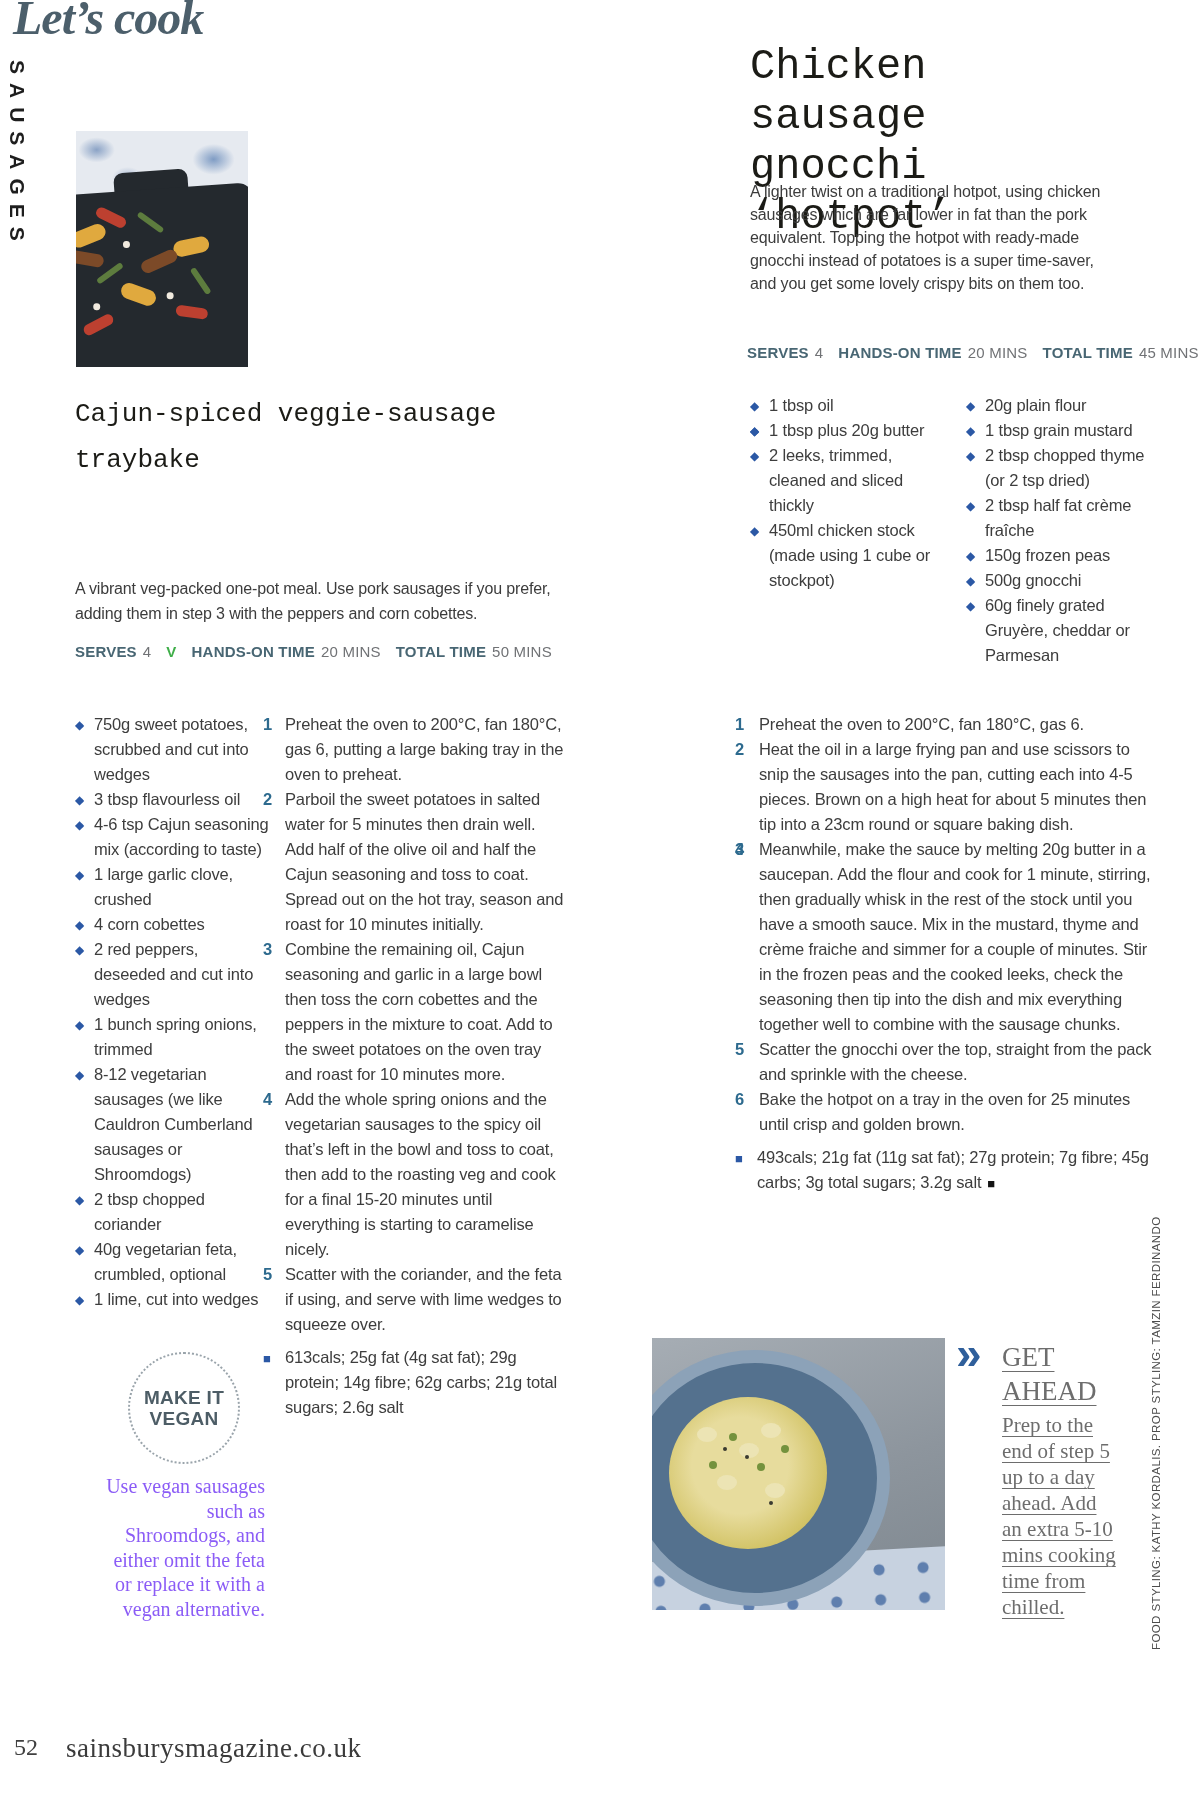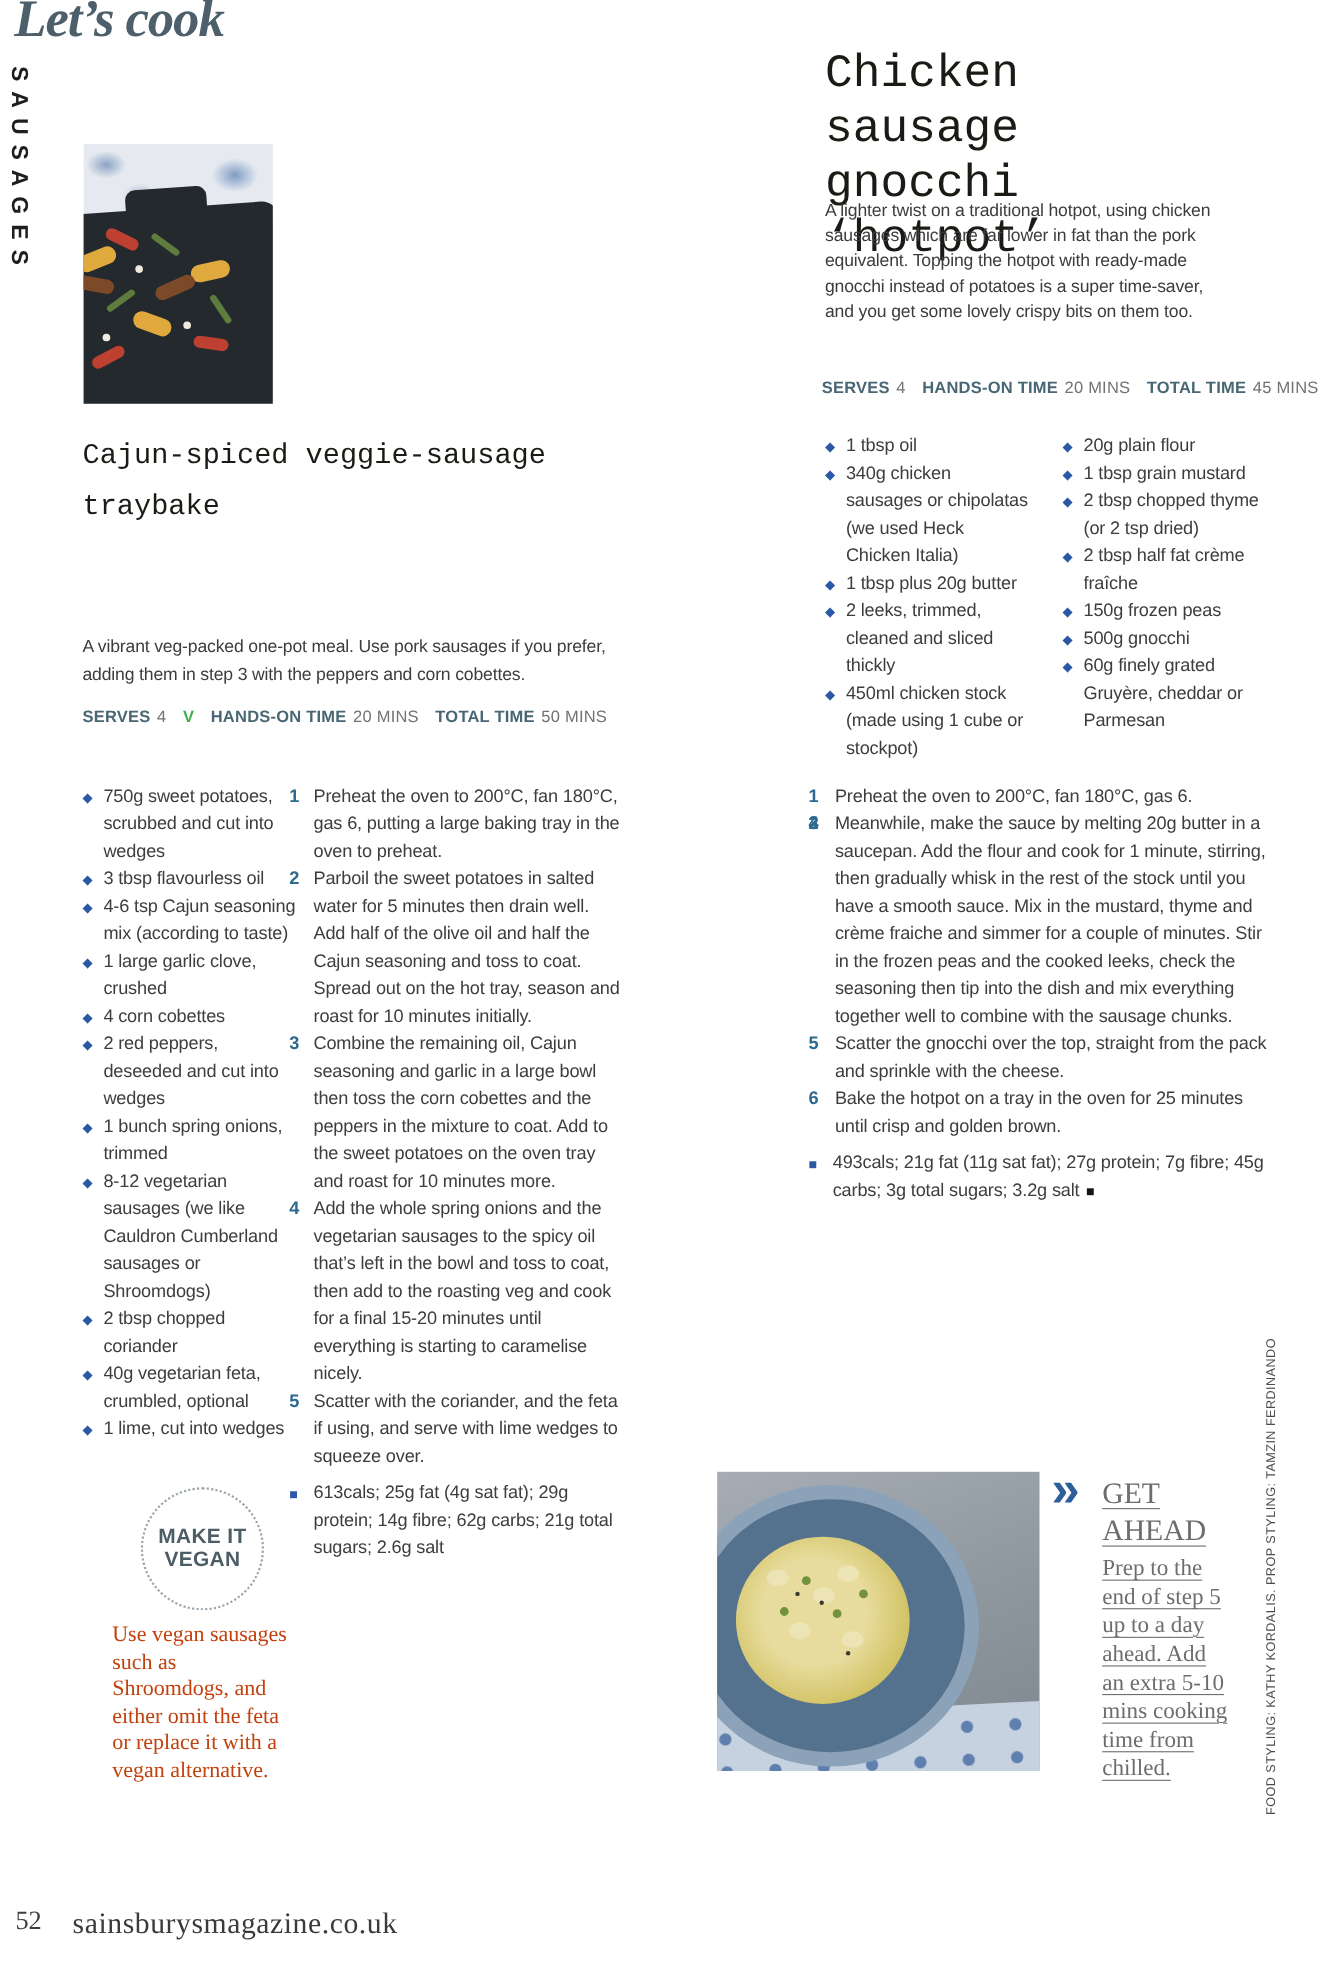--- a/index.html
+++ b/index.html
@@ -43,22 +43,22 @@
   .method2 li { padding-left:24px; }
 
   .nutrition { position:relative; padding-left:22px; margin-top:8px; font-size:16.5px; line-height:25px; letter-spacing:-0.15px; }
   .sq { position:absolute; left:0; top:1px; font-size:13px; color:#2b58a5; }
   .sq-end { color:#141414; font-size:13px; margin-left:6px; }
 
   
   .vegan-circle { left:128px; top:1352px; width:112px; height:112px; border:2px dotted #9aa4ab; border-radius:50%;
     display:flex; align-items:center; justify-content:center; text-align:center; }
   .vegan-circle span { width:84px; font-size:19px; line-height:21px; font-weight:700; color:#4d5d66; letter-spacing:0.3px; }
-  .vegan-note { left:102px; top:1474px; width:163px; text-align:left;
-    font-family:"Liberation Serif",serif; font-size:20px; line-height:24.5px; color:#c2410c; }
+  .vegan-note { left:102px; top:1474px; width:163px; text-align:right;
+    font-family:"Liberation Serif",serif; font-size:20px; line-height:24.5px; color:#8b5cf6; }
 
   
   .ga-marker { left:956px; top:1330px; font-size:46px; font-weight:700; color:#2f5f9b; line-height:1; }
   .ga-title { left:1002px; top:1340px; width:116px; font-family:"Liberation Serif",serif; font-size:27px; line-height:34px; color:#6d6d6d;
     text-decoration:underline; text-underline-offset:5px; text-decoration-thickness:1px; }
   .ga-body { left:1002px; top:1412px; width:116px; font-family:"Liberation Serif",serif; font-size:21px; line-height:26px; color:#6d6d6d;
     text-decoration:underline; text-underline-offset:4px; text-decoration-thickness:1px; }
 
   
   .credit { left:1150px; top:1185px; height:465px; writing-mode:vertical-rl; transform:rotate(180deg);
@@ -187,21 +187,21 @@
 <p class="abs r-intro r2-intro">A lighter twist on a traditional hotpot, using chicken sausages which are far lower in fat than the pork equivalent. Topping the hotpot with ready-made gnocchi instead of potatoes is a super time-saver, and you get some lovely crispy bits on them too.</p>
 
 <div class="abs meta r2-meta">
   <span class="lab">SERVES</span><span class="val">4</span><span class="lab">HANDS-ON TIME</span><span class="val">20 MINS</span><span class="lab">TOTAL TIME</span><span class="val">45 MINS</span>
 </div>
 
 <ul class="abs ing ing2a">
 
     <li><span class="dm">◆</span><span>1 tbsp oil</span></li>
 
-    <li><span class="dm">◆</span><span>340g chicken sausages or chipolatas (we used Heck Chicken Italia)</span></li>
+    <li><span class="dm">◆</span></li>
 
     <li><span class="dm">◆</span><span>1 tbsp plus 20g butter</span></li>
 
     <li><span class="dm">◆</span><span>2 leeks, trimmed, cleaned and sliced thickly</span></li>
 
     <li><span class="dm">◆</span><span>450ml chicken stock (made using 1 cube or stockpot)</span></li>
   </ul>
 <ul class="abs ing ing2b">
 
     <li><span class="dm">◆</span><span>20g plain flour</span></li>
@@ -217,21 +217,21 @@
     <li><span class="dm">◆</span><span>500g gnocchi</span></li>
 
     <li><span class="dm">◆</span><span>60g finely grated Gruyère, cheddar or Parmesan</span></li>
   </ul>
 
 <ol class="abs method method2">
   <div>
 
       <li><span class="num">1</span><span>Preheat the oven to 200°C, fan 180°C, gas 6.</span></li>
 
-      <li><span class="num">2</span></li>
+      <li><span class="num">2</span><span>Heat the oil in a large frying pan and use scissors to snip the sausages into the pan, cutting each into 4-5 pieces. Brown on a high heat for about 5 minutes then tip into a 23cm round or square baking dish.</span></li>
 
       <li><span class="num">3</span></li>
 
       <li><span class="num">4</span><span>Meanwhile, make the sauce by melting 20g butter in a saucepan. Add the flour and cook for 1 minute, stirring, then gradually whisk in the rest of the stock until you have a smooth sauce. Mix in the mustard, thyme and crème fraiche and simmer for a couple of minutes. Stir in the frozen peas and the cooked leeks, check the seasoning then tip into the dish and mix everything together well to combine with the sausage chunks.</span></li>
 
       <li><span class="num">5</span><span>Scatter the gnocchi over the top, straight from the pack and sprinkle with the cheese.</span></li>
 
       <li><span class="num">6</span><span>Bake the hotpot on a tray in the oven for 25 minutes until crisp and golden brown.</span></li>
     </div>
   <div class="nutrition">

